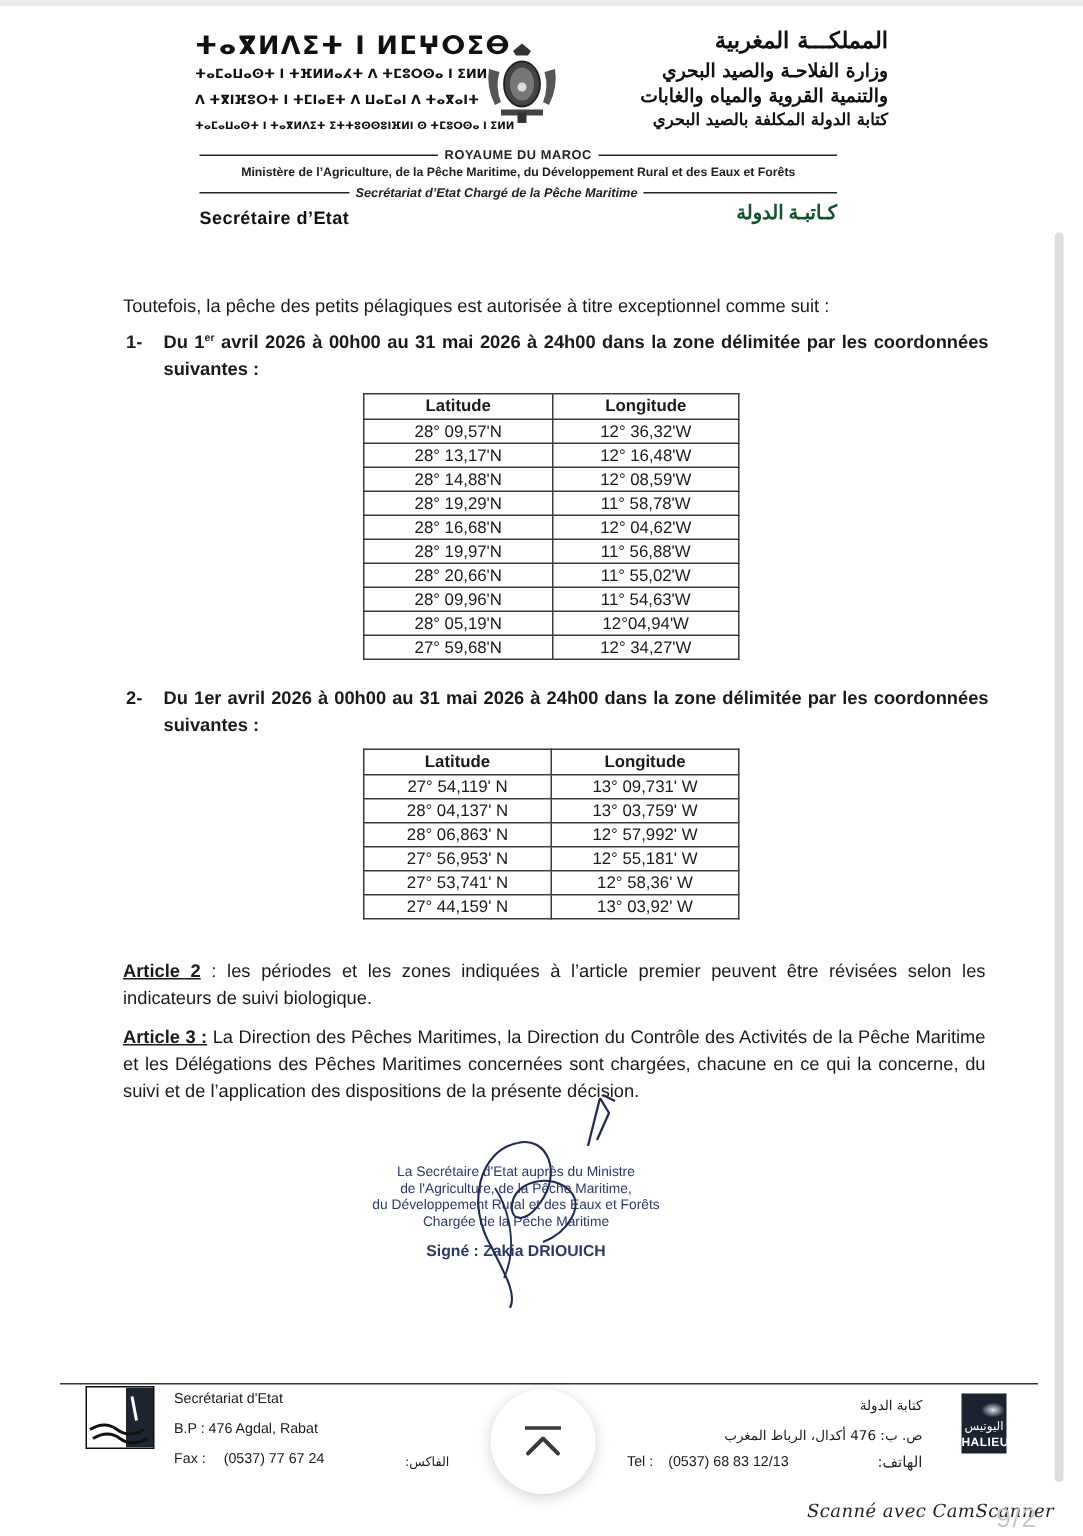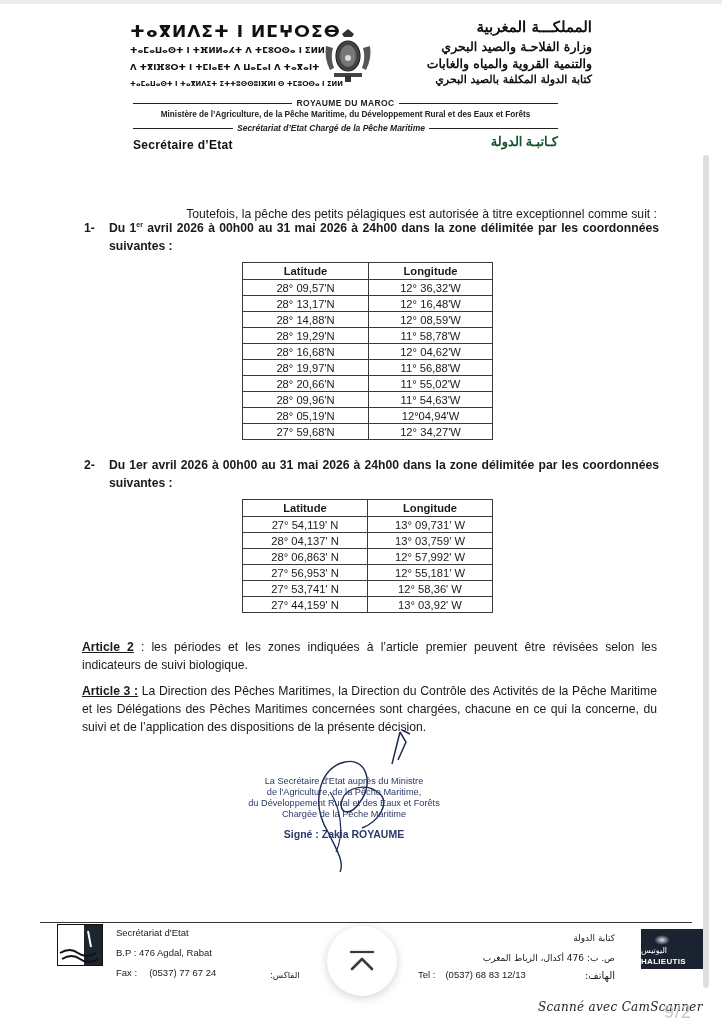--- a/index.html
+++ b/index.html
@@ -30,21 +30,21 @@
   .r-royaume .txt { letter-spacing: 0.4px; }
   .r-ministere { top: 106px; font-size: 8.2px; justify-content: center; }
   .r-secretariat { top: 119px; font-size: 8.5px; font-style: italic; }
   .r-secretariat .line.l { flex: 0 0 100px; }
 
   .sec-fr { position: absolute; left: 133px; top: 134px; font-family: Liberation Sans, sans-serif; font-size: 12px; font-weight: bold; color: #111; letter-spacing: 0.3px; }
   .sec-ar { position: absolute; left: 470px; top: 130px; width: 88px; text-align: right; direction: rtl; font-family: Liberation Serif, serif; font-size: 13px; font-weight: bold; color: #14532d; }
 
   
   .body-text { position: absolute; left: 82px; width: 575px; font-size: 12.2px; line-height: 18px; color: #1a1a1a; }
-  .intro { top: 201px; text-align: right; }
+  .intro { top: 191px; }
   .item { position: absolute; left: 84px; width: 575px; font-size: 12.2px; font-weight: bold; line-height: 18px; }
   .item .num { position: absolute; left: 0; top: 0; }
   .item .txt { display: block; padding-left: 25px; text-align: justify; text-align-last: left; }
   .item sup { font-size: 7px; vertical-align: 5px; line-height: 0; }
   .item1 { top: 215px; }
   .item2 { top: 452px; }
 
   table.coords { position: absolute; border-collapse: collapse; font-size: 11.2px; color: #1a1a1a; }
   table.coords th, table.coords td { border: 1px solid #3a3a3a; text-align: center; height: 16px; padding: 0 4px; line-height: 14px; }
   table.coords th { font-weight: bold; height: 17px; }
@@ -67,21 +67,21 @@
   .foot-rule { position: absolute; left: 40px; top: 918px; width: 652px; height: 1px; background: #333; }
   .foot-logo-l { position: absolute; left: 57px; top: 920px; width: 46px; height: 42px; border: 1.5px solid #111; background: #fff; overflow: hidden; }
   .foot-logo-l .dark { position: absolute; right: 0; top: 0; width: 18px; height: 100%; background: #1d2530; }
   .foot-fr { position: absolute; left: 116px; top: 919px; font-size: 9.5px; line-height: 20px; color: #1a1a1a; }
   .foot-fr .fax-num { margin-left: 12px; }
   .foot-fax-ar { position: absolute; left: 270px; top: 966px; font-family: "DejaVu Sans", sans-serif; font-size: 8.5px; color: #222; direction: rtl; }
   .foot-ar { position: absolute; left: 420px; top: 924px; width: 195px; text-align: right; direction: rtl; font-family: "DejaVu Sans", sans-serif; font-size: 9px; line-height: 20px; color: #1a1a1a; }
   .foot-tel { position: absolute; left: 418px; top: 965px; font-size: 9.5px; color: #1a1a1a; }
   .foot-tel .tel-num { margin-left: 10px; }
   .foot-tel-ar { position: absolute; left: 560px; top: 966px; width: 55px; text-align: right; direction: rtl; font-family: "DejaVu Sans", sans-serif; font-size: 10px; color: #222; }
-  .foot-logo-r { position: absolute; left: 641px; top: 925px; width: 62px; height: 40px; background: #1b2230; color: #fff; overflow: hidden; }
+  .foot-logo-r { position: absolute; left: 641px; top: 925px; width: 30px; height: 40px; background: #1b2230; color: #fff; text-align: center; overflow: hidden; }
   .foot-logo-r .glow { position: absolute; left: 13px; top: 6px; width: 16px; height: 10px; border-radius: 50%; background: radial-gradient(#d8e4ee, #1b2230 70%); }
   .foot-logo-r .ar { position: absolute; left: 0; top: 17px; width: 100%; font-family: "DejaVu Sans", sans-serif; font-size: 8px; line-height: 10px; }
   .foot-logo-r .en { position: absolute; left: 0; top: 28px; width: 100%; font-size: 8px; font-weight: bold; line-height: 10px; letter-spacing: 0.3px; }
 
   .camscanner { position: absolute; left: 538px; top: 996px; font-family: "DejaVu Serif", serif; font-style: italic; font-size: 12px; color: #222; letter-spacing: 0.3px; }
   .page-indicator { position: absolute; left: 664px; top: 1002px; font-family: "Liberation Sans", sans-serif; font-size: 18px; color: #c8c8c8; letter-spacing: 1px; }
 
   .scroll-top-btn { position: absolute; left: 327px; top: 926px; width: 70px; height: 70px; border-radius: 50%; background: #fff; box-shadow: 0 2px 10px rgba(0,0,0,0.18); display: flex; align-items: center; justify-content: center; cursor: pointer; }
 
   .scrollbar { position: absolute; left: 703px; top: 155px; width: 6px; height: 833px; border-radius: 3px; background: #dedede; }
@@ -235,21 +235,21 @@
 
   <div class="article art2"><span class="lab">Article 2</span><span> : les périodes et les zones indiquées à l’article premier peuvent être révisées selon les indicateurs de suivi biologique.</span></div>
 
   <div class="article art3"><span class="lab">Article 3 :</span><span> La Direction des Pêches Maritimes, la Direction du Contrôle des Activités de la Pêche Maritime et les Délégations des Pêches Maritimes concernées sont chargées, chacune en ce qui la concerne, du suivi et de l’application des dispositions de la présente décision.</span></div>
 
   <div class="stamp">
     <div>La Secrétaire d'Etat auprès du Ministre</div>
     <div>de l'Agriculture, de la Pêche Maritime,</div>
     <div>du Développement Rural et des Eaux et Forêts</div>
     <div>Chargée de la Pêche Maritime</div>
-    <div class="signe">Signé : Zakia ROYAUME</div>
+    <div class="signe">Signé : Zakia DRIOUICH</div>
   </div>
 
   <svg class="sig-svg" viewBox="0 0 200 150">
     <path d="M150 10 L142 42 M150 10 L156 20 L148 38 M152 8 L160 12" stroke="#1e2a55" stroke-width="1.5" fill="none"></path>
     <path d="M95 40 C70 45 60 80 78 110 C85 125 95 140 90 150" stroke="#1e2a55" stroke-width="1.4" fill="none"></path>
     <path d="M95 40 C115 35 125 60 110 80 C100 95 88 92 92 78 C96 65 118 60 130 72 C140 82 128 100 112 106" stroke="#1e2a55" stroke-width="1.4" fill="none"></path>
     <path d="M80 70 C90 85 95 110 86 130" stroke="#1e2a55" stroke-width="1.2" fill="none"></path>
   </svg>
 
   <div class="foot-rule"></div>

